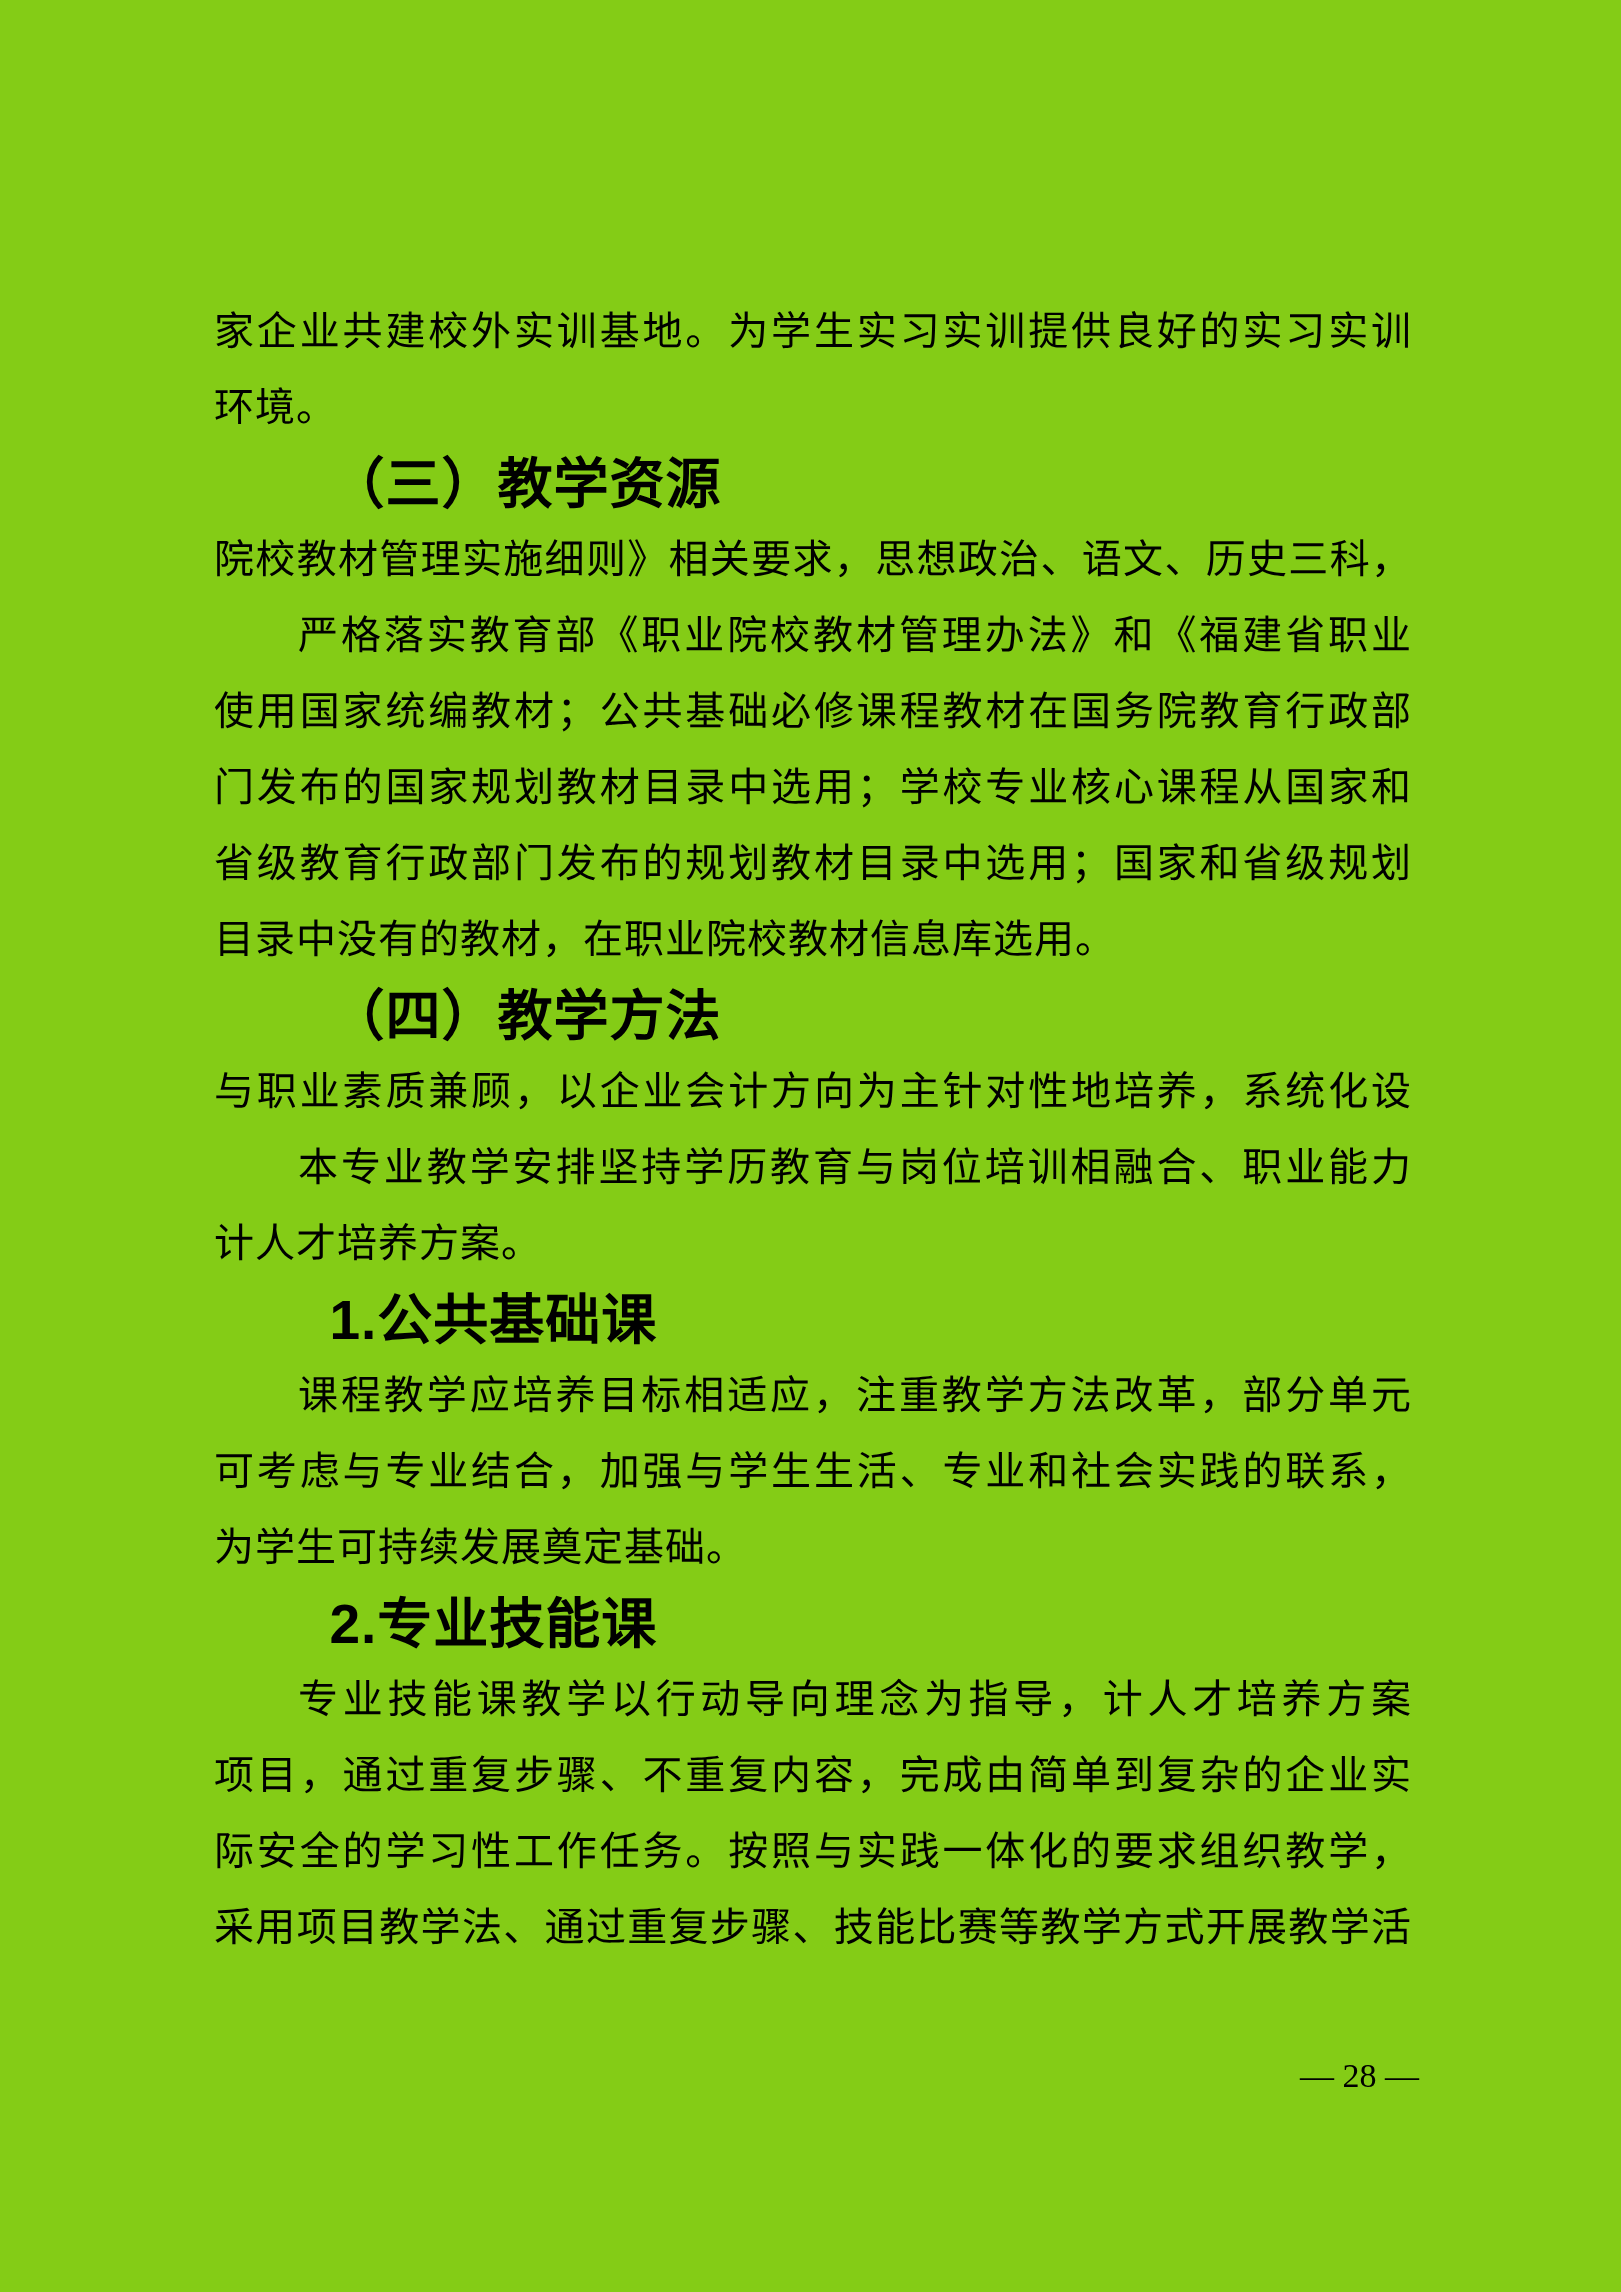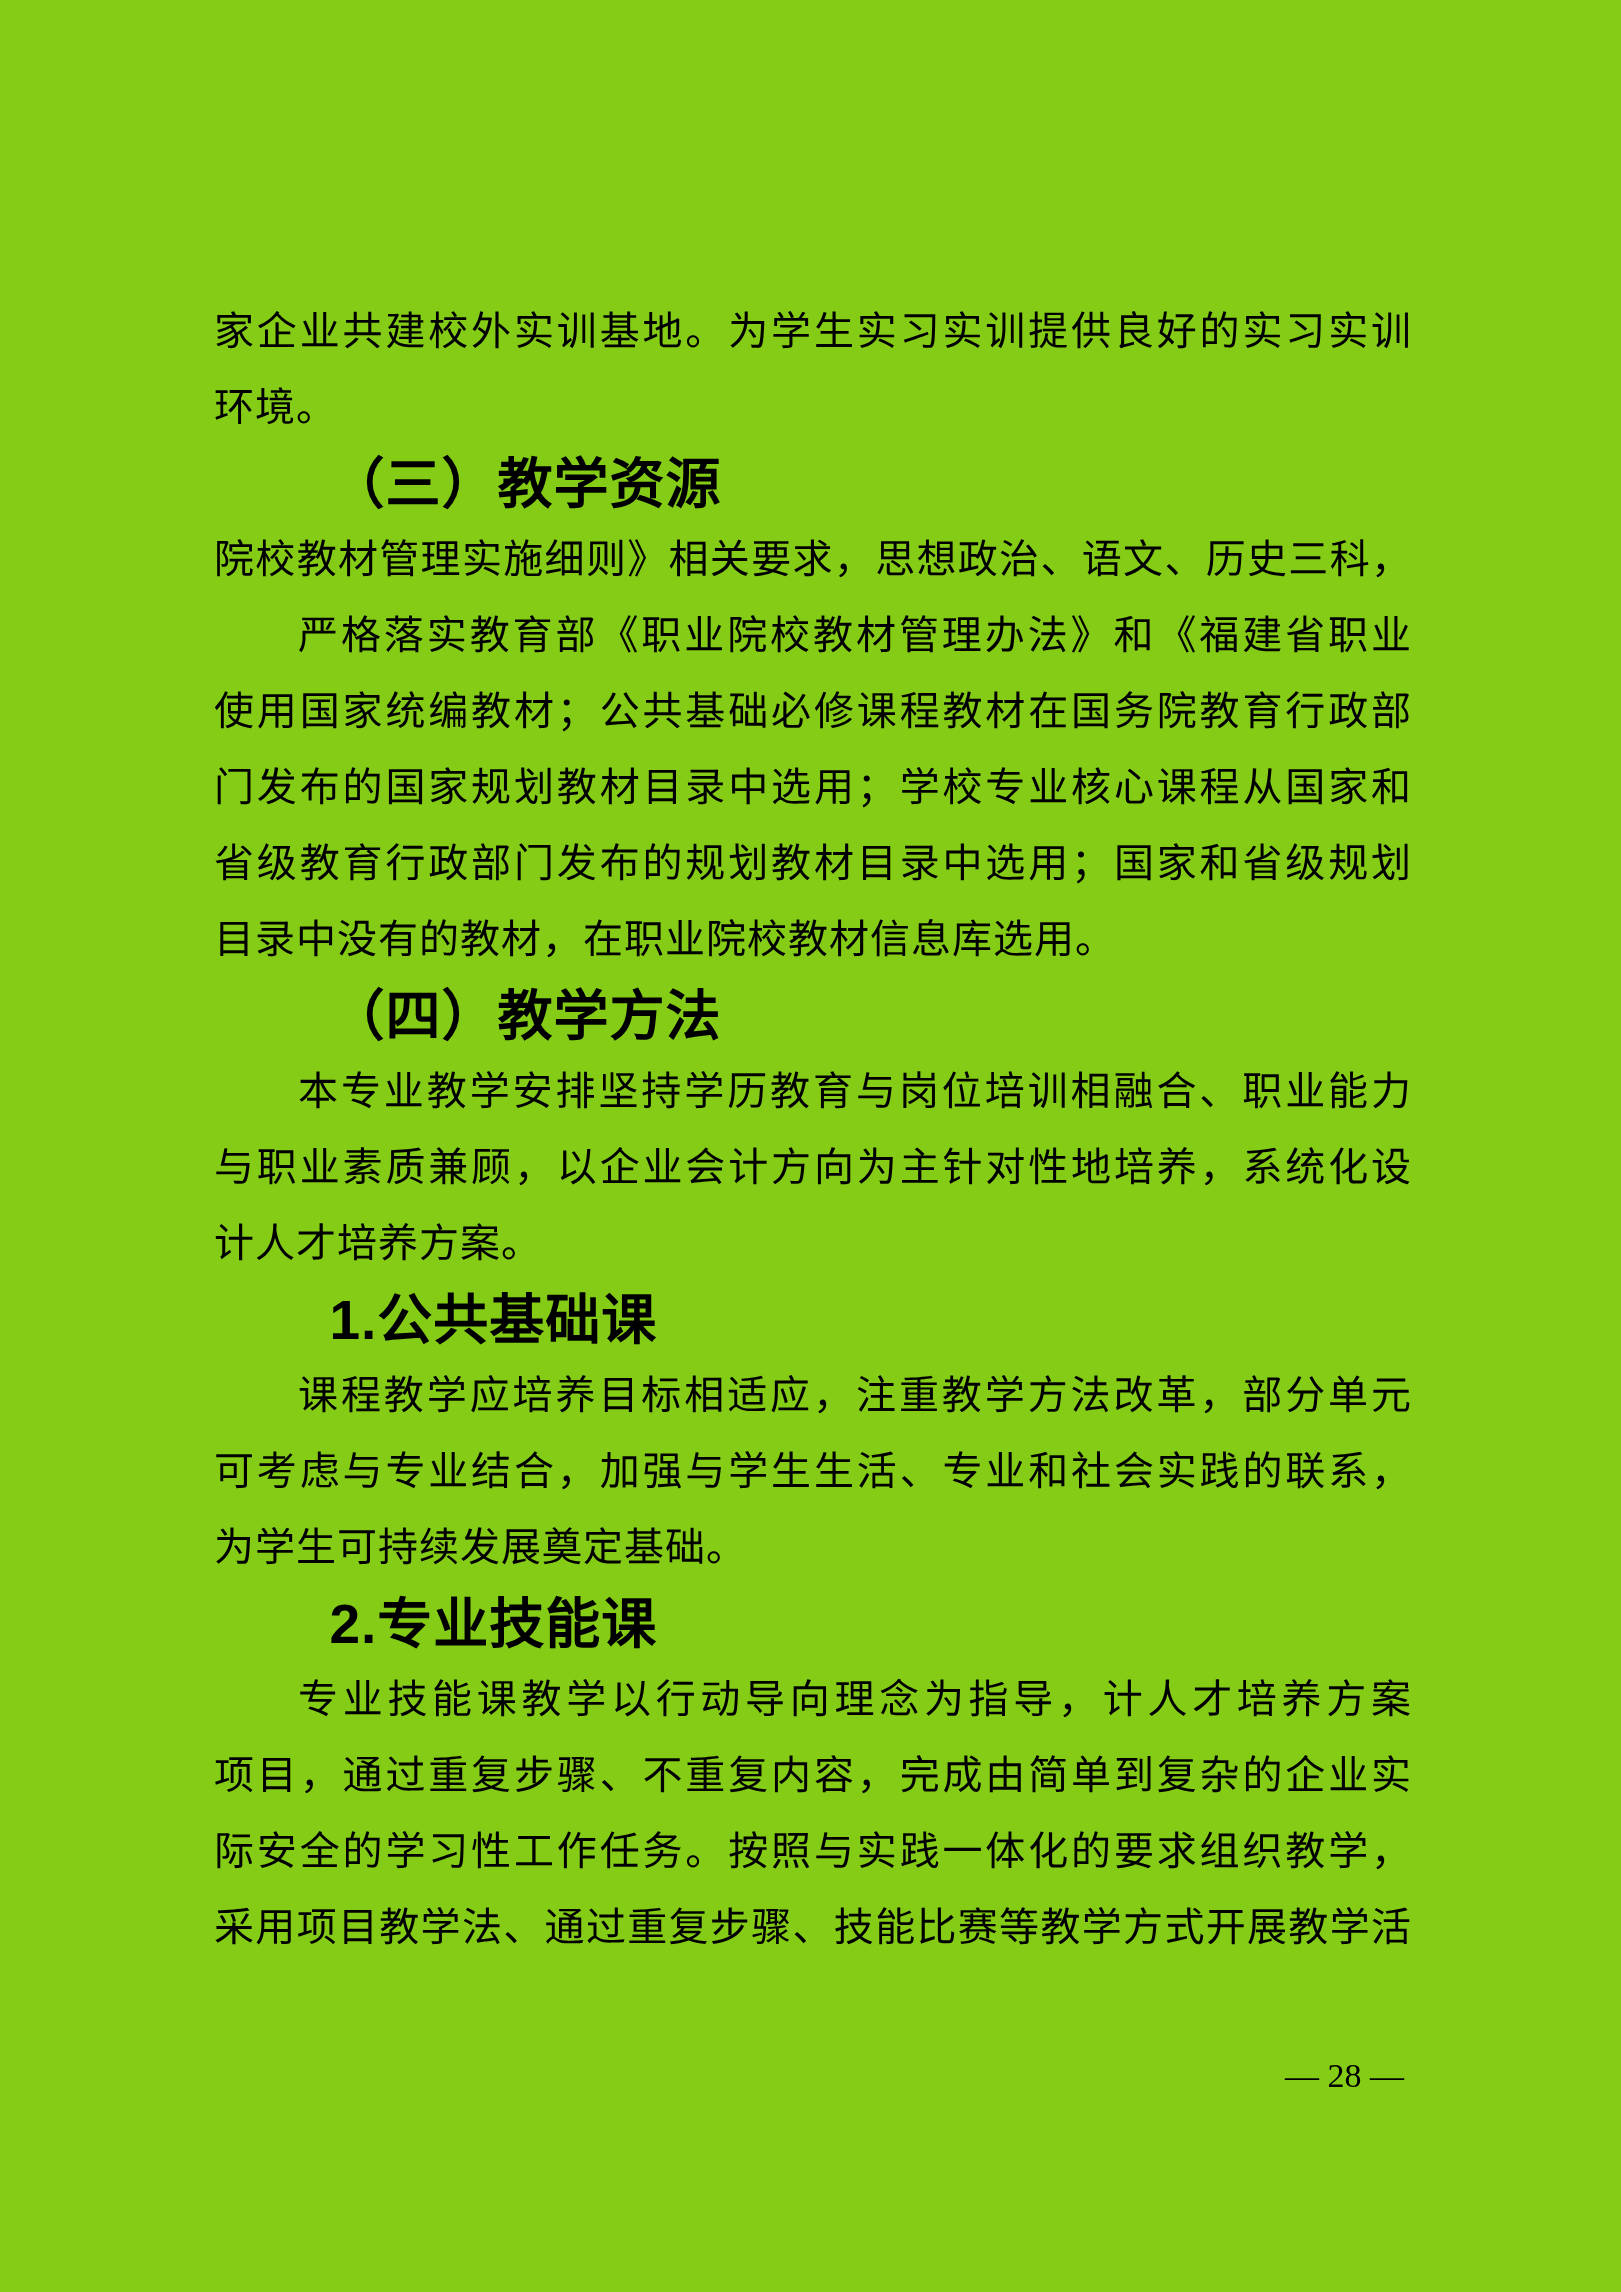--- a/index.html
+++ b/index.html
@@ -39,21 +39,21 @@
     text-indent: 2.1em;
   }
   .block.heading .line {
     font-weight: 700;
     font-size: 55px;
     font-family: Liberation Sans, sans-serif;
   }
   .footer {
     position: absolute;
     top: 2054px;
-    right: 217px;
+    right: 202px;
     font-size: 34px;
     line-height: 43px;
     color: #000000;
     font-family: "Liberation Serif", "DejaVu Serif", serif;
     margin-left: 20px;
   }
 </style>
 </head>
 <body>
 
@@ -71,22 +71,22 @@
         <div class="line justify indent">严格落实教育部《职业院校教材管理办法》和《福建省职业</div>
         <div class="line justify">使用国家统编教材；公共基础必修课程教材在国务院教育行政部</div>
         <div class="line justify">门发布的国家规划教材目录中选用；学校专业核心课程从国家和</div>
         <div class="line justify">省级教育行政部门发布的规划教材目录中选用；国家和省级规划</div>
         <div class="line">目录中没有的教材，在职业院校教材信息库选用。</div>
       </div>
       <div class="block heading">
         <div class="line indent">（四）教学方法</div>
       </div>
       <div class="block">
+        <div class="line justify">与职业素质兼顾，以企业会计方向为主针对性地培养，系统化设</div>
         <div class="line justify indent">本专业教学安排坚持学历教育与岗位培训相融合、职业能力</div>
-        <div class="line justify">与职业素质兼顾，以企业会计方向为主针对性地培养，系统化设</div>
         <div class="line">计人才培养方案。</div>
       </div>
       <div class="block heading">
         <div class="line indent">1.公共基础课</div>
       </div>
       <div class="block">
         <div class="line justify indent">课程教学应培养目标相适应，注重教学方法改革，部分单元</div>
         <div class="line justify">可考虑与专业结合，加强与学生生活、专业和社会实践的联系，</div>
         <div class="line">为学生可持续发展奠定基础。</div>
       </div>

